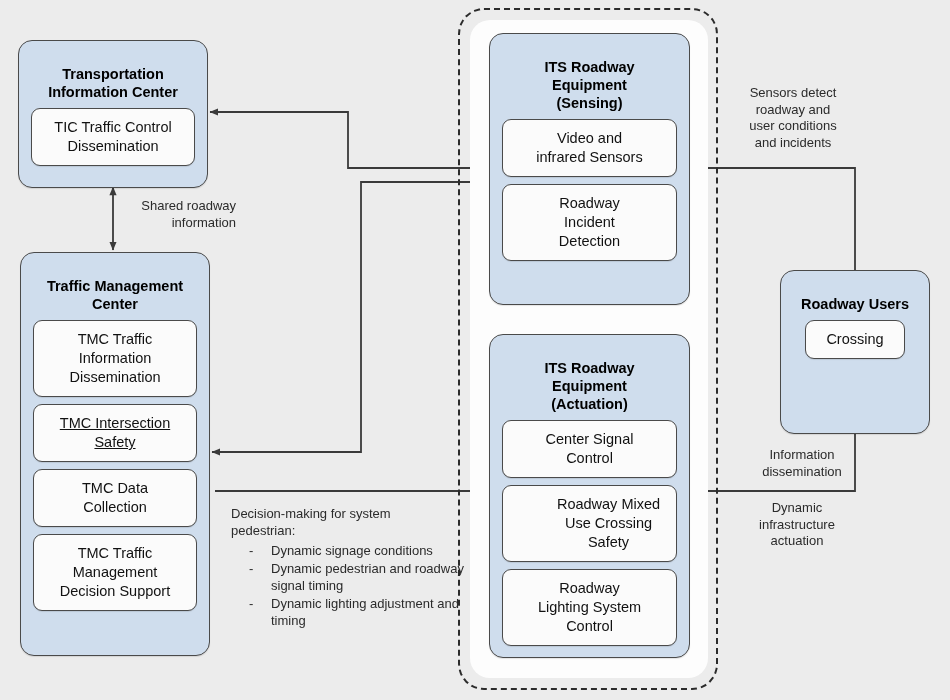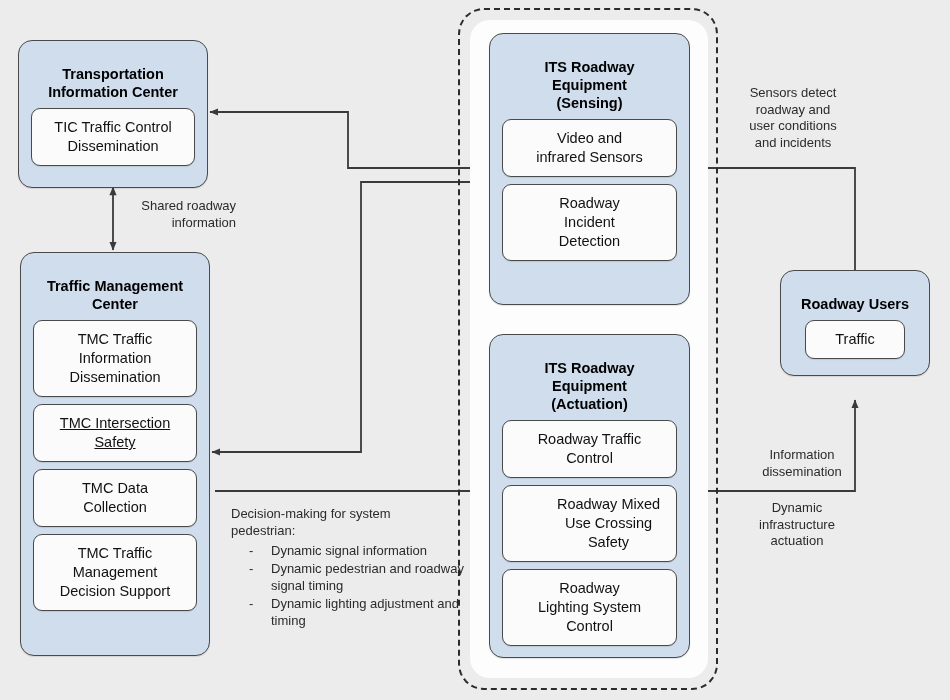--- a/index.html
+++ b/index.html
@@ -162,35 +162,35 @@
 Incident
 Detection</div>
     </div>
   </div>
 
   <div class="group" style="left:489px;top:334px;width:201px;height:324px;">
     <div class="gtitle" style="white-space: pre-line;">ITS Roadway
 Equipment
 (Actuation)</div>
     <div class="items">
-      <div class="leaf" style="white-space: pre-line;">Roadway Traffic
+      <div class="leaf" style="white-space: pre-line;">Center Signal
 Control</div>
       <div class="leaf" style="white-space: pre-line; padding-left: 44px;">Roadway Mixed
 Use Crossing
 Safety</div>
       <div class="leaf" style="white-space: pre-line;">Roadway
 Lighting System
 Control</div>
     </div>
   </div>
 
-  <div class="group" style="left:780px;top:270px;width:150px;height:106px;">
+  <div class="group" style="left:780px;top:270px;width:150px;height:164px;">
     <div class="gtitle">Roadway Users</div>
     <div class="items" style="padding:0 24px 11px 24px;">
-      <div class="leaf">Traffic</div>
+      <div class="leaf">Crossing</div>
     </div>
   </div>
 
 
   <div class="elabel" style="left: 118px; top: 198px; width: 110px; text-align: right; white-space: pre-line; margin-left: 8px;">Shared roadway
 information</div>
 
   <div class="elabel" style="left: 733px; top: 85px; width: 120px; white-space: pre-line;">Sensors detect
 roadway and
 user conditions
@@ -201,21 +201,21 @@
 
   <div class="elabel" style="left: 742px; top: 500px; width: 110px; white-space: pre-line;">Dynamic
 infrastructure
 actuation</div>
 
   <div class="bullets" style="left:231px;top:505px;width:240px;">
     <span class="lead">Decision-making for system pedestrian:</span>
     <ul>
       <li>
         <span class="dash">-</span>
-        <span>Dynamic signal information</span>
+        <span>Dynamic signage conditions</span>
       </li>
       <li>
         <span class="dash">-</span>
         <span>Dynamic pedestrian and roadway signal timing</span>
       </li>
       <li>
         <span class="dash">-</span>
         <span>Dynamic lighting adjustment and timing</span>
       </li>
     </ul>

